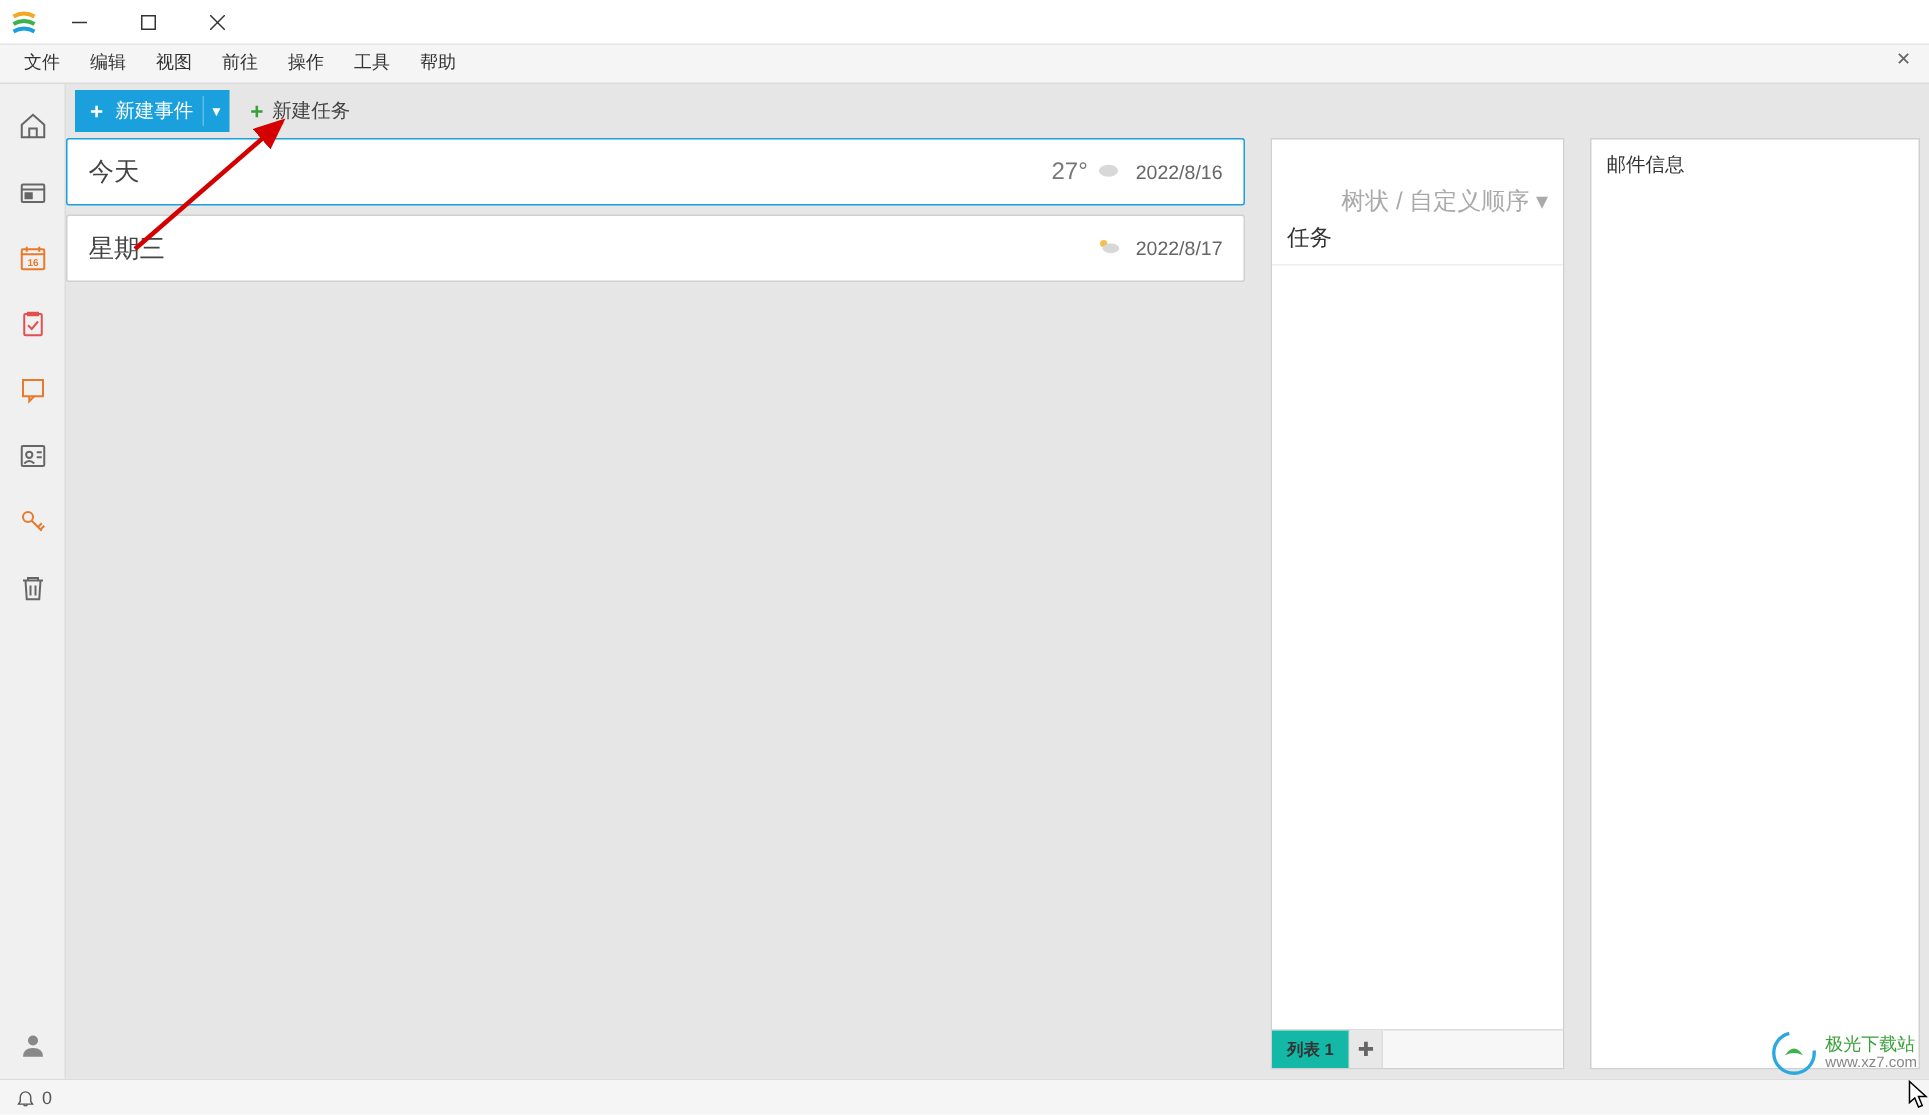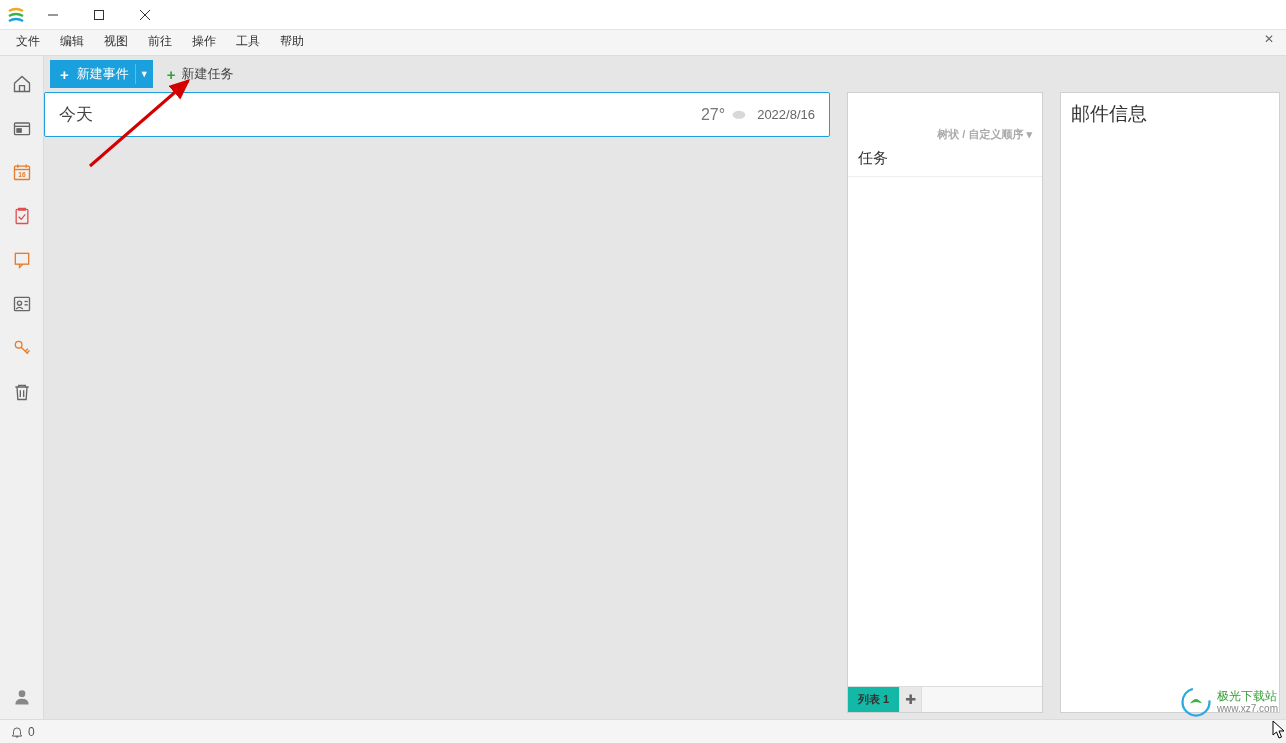--- a/index.html
+++ b/index.html
@@ -48,29 +48,29 @@
 .day-card.today { border: 1px solid #1aa0dc; }
 .day-label { font-size: 17px; color: #444; flex: 1; }
 .day-temp { font-size: 16px; color: #777; margin-right: 6px; }
 .weather-icon { width: 16px; height: 12px; margin-right: 10px; }
 .day-date { font-size: 13px; color: #666; }
 
 
 .tasks { width: 196px; background: #fff; border: 1px solid #d0d0d0; display: flex; flex-direction: column; }
 .tasks-header { display: flex; align-items: center; padding: 8px 10px; border-bottom: 1px solid #eee; }
 .tasks-header .t-title { font-size: 15px; color: #333; flex: 1; margin-top: 48px; }
-.tasks-header .t-sort { font-size: 11px; color: #aaa; cursor: pointer; font-weight: bold; }
+.tasks-header .t-sort { font-size: 16px; color: #aaa; cursor: pointer; }
 .tasks-body { flex: 1; }
 .tasks-tabs { height: 26px; display: flex; align-items: stretch; border-top: 1px solid #ddd; background: #f7f7f7; }
 .tasks-tabs .tab { padding: 4px 10px; font-size: 11px; background: #14b8a6; border-right: 1px solid #ddd; display: flex; align-items: center; font-weight: bold; color: #333; }
 .tasks-tabs .add-tab { width: 22px; display: flex; align-items: center; justify-content: center; background: #e8e8e8; color: #666; cursor: pointer; font-size: 13px; border-right: 1px solid #ddd; }
 
 
 .mail { flex: 1; background: #fff; border: 1px solid #d0d0d0; padding: 8px 10px; }
-.mail .m-title { font-size: 19px; color: #333; }
+.mail .m-title { font-size: 13px; color: #333; }
 
 
 .statusbar { height: 24px; background: #f5f5f5; border-top: 1px solid #dcdcdc; display: flex; align-items: center; padding: 0 10px; font-size: 12px; color: #555; }
 .statusbar .bell { display: flex; align-items: center; gap: 4px; }
 .statusbar .sb-spacer { flex: 1; }
 
 
 .annotation-arrow { position: absolute; pointer-events: none; z-index: 100; }
 
 
@@ -210,20 +210,28 @@
 
       <div class="agenda" id="agenda">
           <div class="day-card today">
             <span class="day-label">今天</span>
             <span class="day-temp">27°</span>
             <span><svg class="weather-icon" viewBox="0 0 20 14">
                 <ellipse cx="10" cy="8" rx="8" ry="5" fill="#d8d8d8"></ellipse>
               </svg></span>
             <span class="day-date">2022/8/16</span>
           </div>
+          <div class="day-card">
+            <span class="day-label">星期三</span>
+            <span><svg class="weather-icon" viewBox="0 0 20 14">
+                <circle cx="6" cy="5" r="3" fill="#f5c04a"></circle>
+                <ellipse cx="12" cy="9" rx="7" ry="4" fill="#d8d8d8"></ellipse>
+              </svg></span>
+            <span class="day-date">2022/8/17</span>
+          </div>
         </div>
 
       <div class="tasks">
         <div class="tasks-header">
           <span class="t-title">任务</span>
           <span class="t-sort">树状 / 自定义顺序 ▾</span>
         </div>
         <div class="tasks-body"></div>
         <div class="tasks-tabs">
           <div class="tab">列表 1</div>

